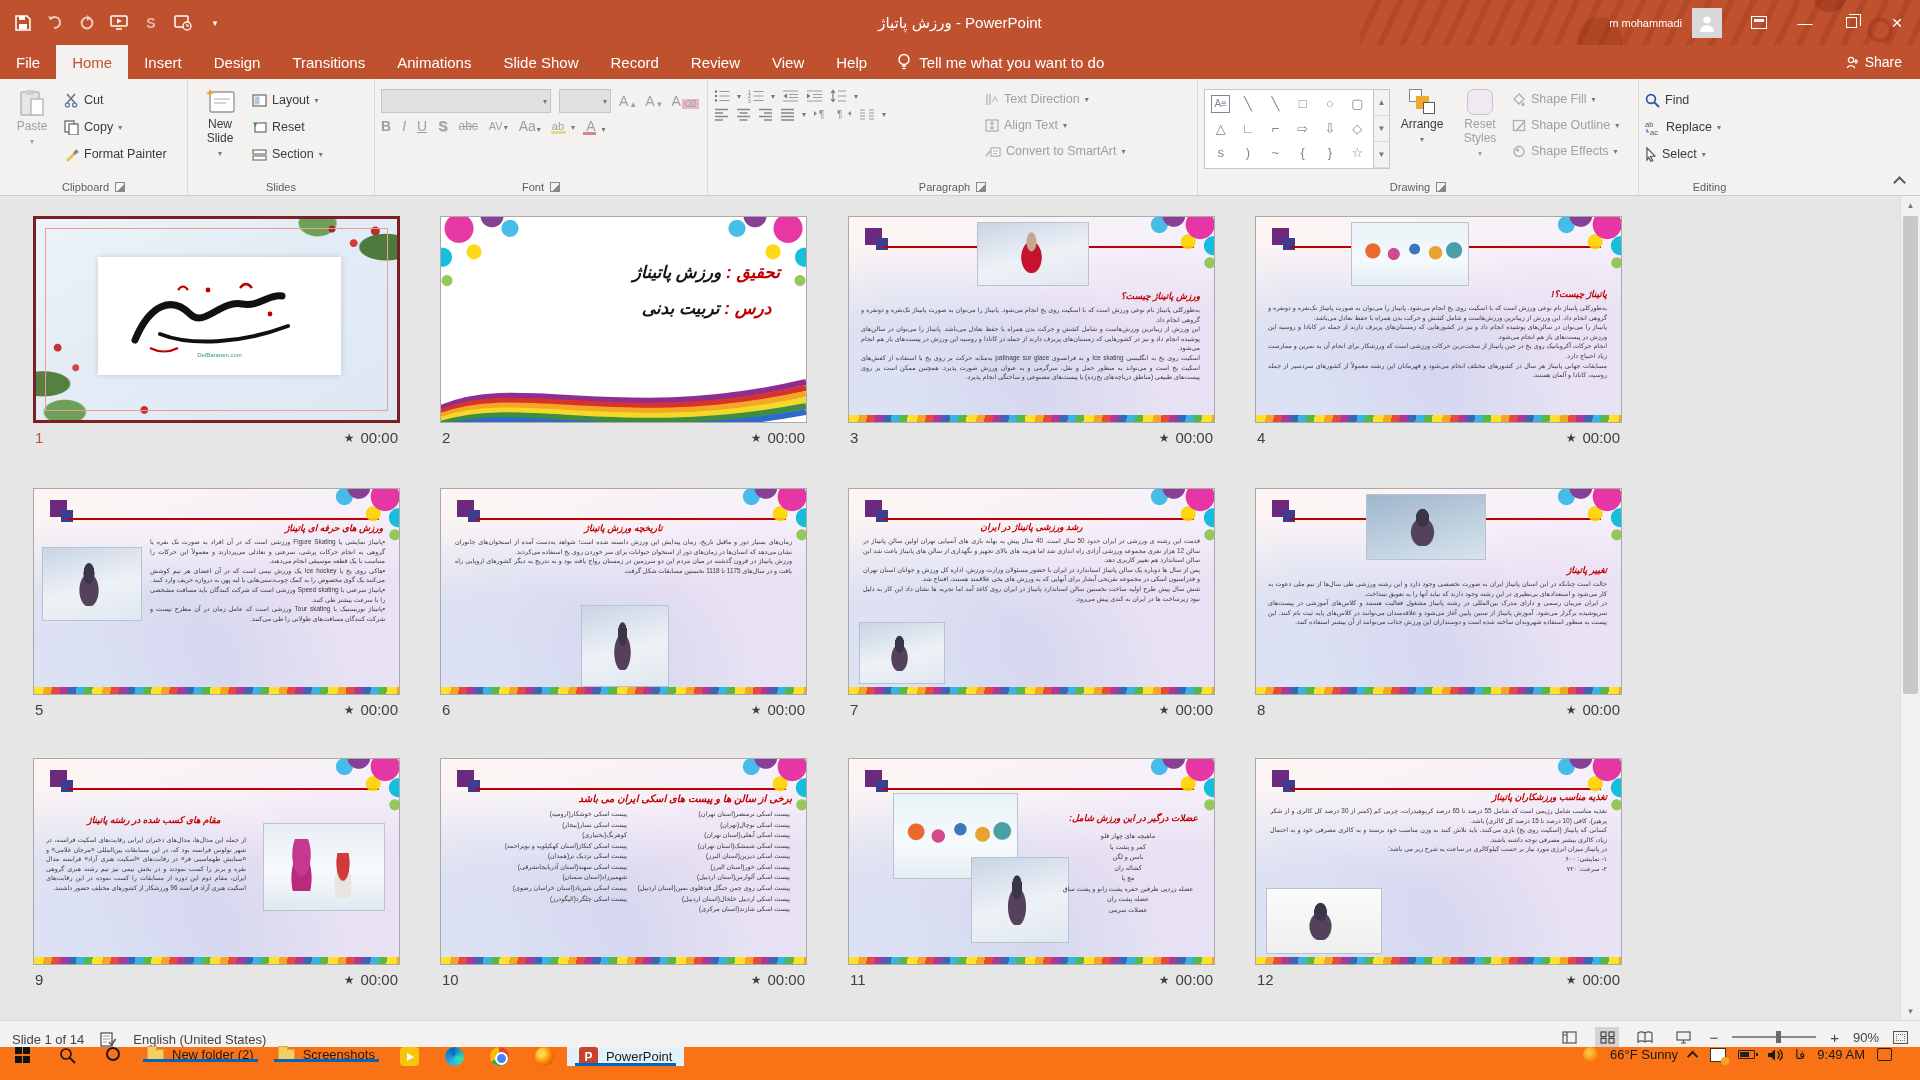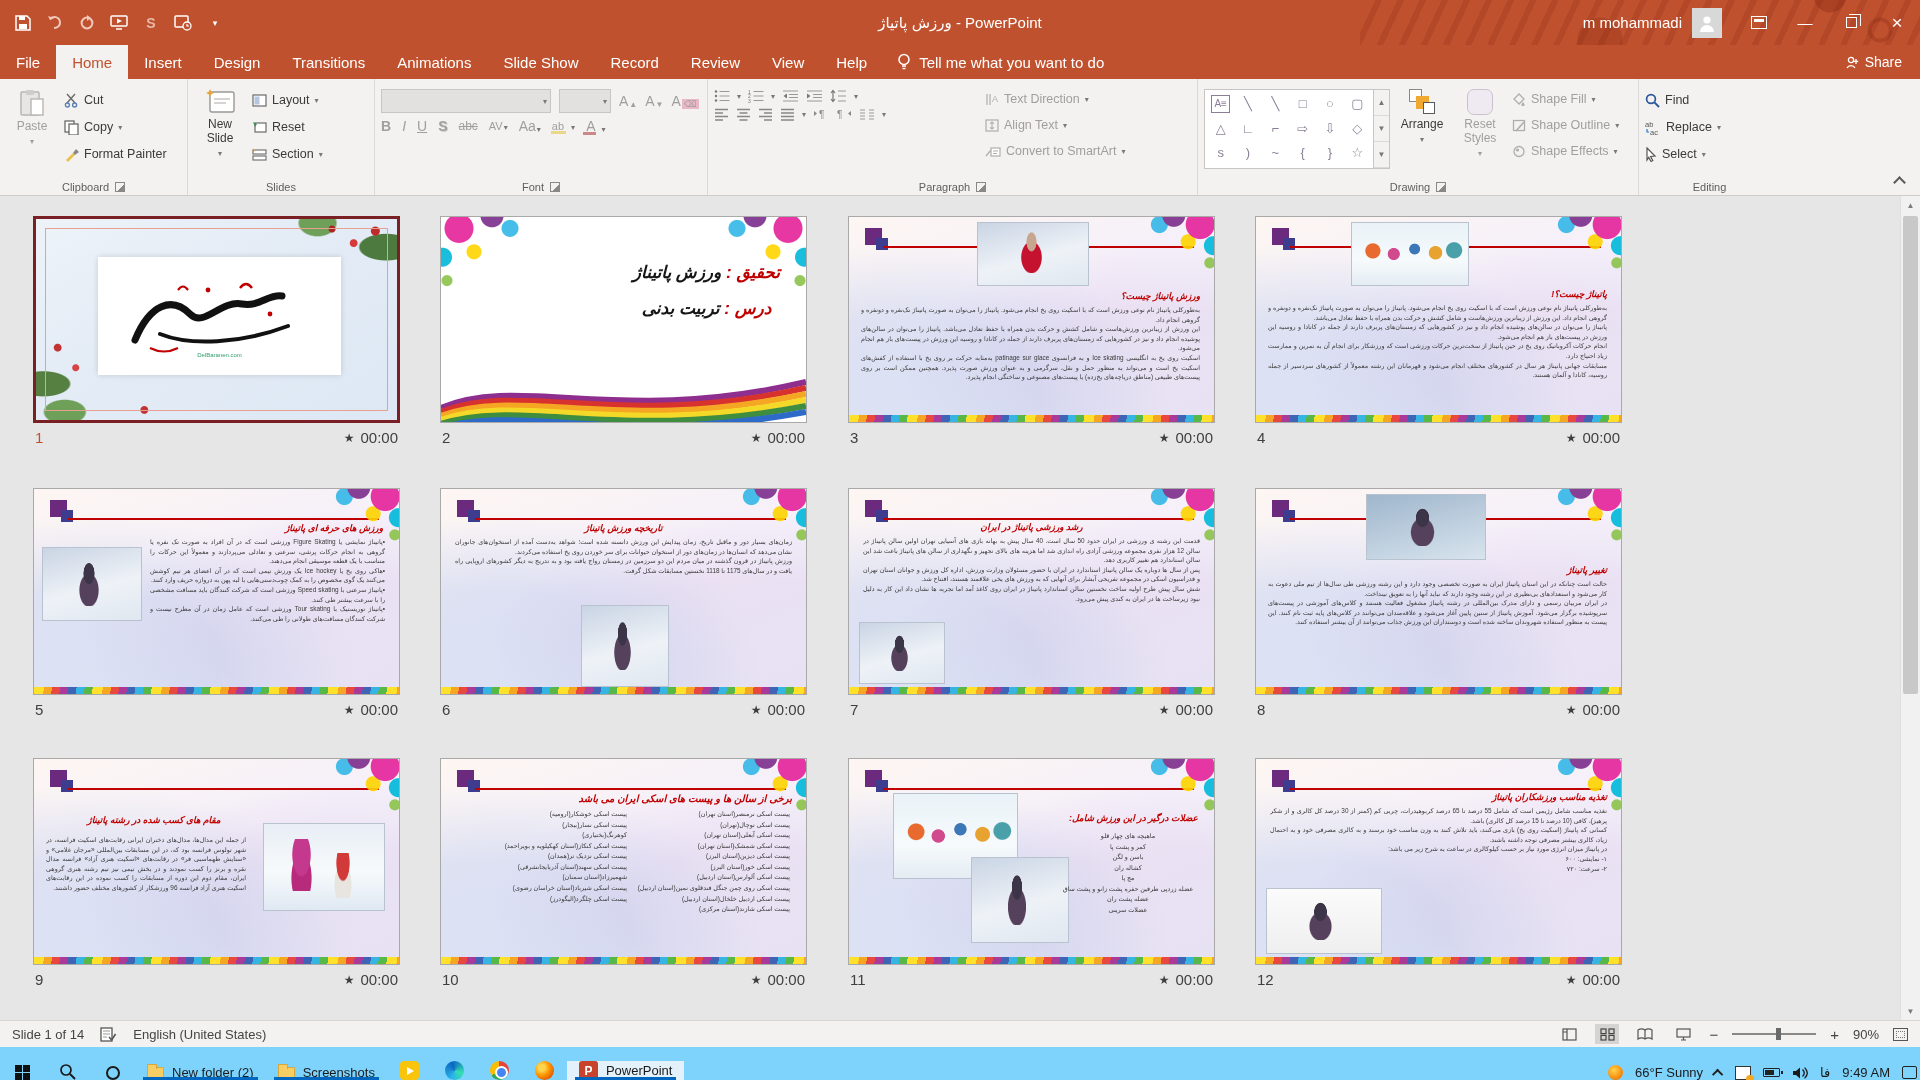--- a/index.html
+++ b/index.html
@@ -14,21 +14,21 @@
     background:
       radial-gradient(circle at 520px 30px, rgba(120,30,10,.0) 8px, rgba(120,30,10,.25) 9px, rgba(120,30,10,.25) 12px, transparent 13px),
       radial-gradient(circle at 470px -4px, rgba(120,30,10,.3) 16px, transparent 17px),
       radial-gradient(circle at 240px 40px, rgba(120,30,10,.22) 0 22px, transparent 23px),
       repeating-linear-gradient(115deg, transparent 0 14px, rgba(120,30,10,.18) 14px 20px);}
   .qat { display:flex; align-items:center; gap:14px; padding-left:14px; z-index:2; }
   .qat .qi { width:18px; height:18px; display:flex; align-items:center; justify-content:center; color:#fff; }
   .qat svg { display:block; }
   .tb-title { position:absolute; left:0; right:0; text-align:center; font-size:15px; color:#fff; }
   .tb-right { margin-left:auto; display:flex; align-items:center; gap:0; z-index:2; }
-  .tb-user { font-size:15px; margin-right:10px;margin-left:43px; }
+  .tb-user { font-size:11px; margin-right:10px;margin-left:43px; }
   .tb-avatar { width:30px; height:30px; background:#D8D8D8; display:flex; align-items:center; justify-content:center; margin-right:14px; }
   .tb-avatar svg { display:block; }
   .winbtn { width:46px; height:45px; display:flex; align-items:center; justify-content:center; color:#fff; font-size:15px; }
   .ropts { width:16px; height:13px; border:1.4px solid #fff; position:relative; }
   .ropts::after { content:""; position:absolute; left:2px; right:2px; top:2px; height:3px; background:#fff; }
   .restore-g { width:11px; height:11px; border:1.3px solid #fff; position:relative; background:transparent; }
   .restore-g::before { content:""; position:absolute; left:2px; top:-4px; width:11px; height:11px; border:1.3px solid #fff; border-left:none; border-bottom:none; }
 
   
   .tabrow { height:34px; background:#C0512E; display:flex; align-items:stretch; }
@@ -152,51 +152,51 @@
       linear-gradient(150deg, #EDF3F8 0%, #E4ECF6 40%, #DDE8F4 100%); }
 
   
   .s2text { position:absolute; right:26px; top:38px; direction:rtl; text-align:center;
     font-size:17px; font-weight:bold; font-style:italic; color:#161616; line-height:2.1; }
   .s2text .red { color:#C00000; }
   .s2wave { position:absolute; left:0; bottom:0; width:100%; height:58px; }
 
   
   .statusbar { position:absolute; left:0; right:0; bottom:33px; height:27px; background:#F3F2F1;
-    border-top:1px solid #D8D6D4; display:flex; align-items:center; font-size:13px; color:#444; padding:0 12px; gap:16px; }
+    border-top:1px solid #D8D6D4; display:flex; align-items:flex-end; font-size:13px; color:#444; padding:0 12px; gap:16px; }
   .sb-right { margin-left:auto; display:flex; align-items:center; gap:14px; }
   .viewic { width:24px; height:20px; display:flex; align-items:center; justify-content:center; }
   .viewic.on { background:#D6D4D2; }
   .vi { display:block; }
   .zoomline { width:84px; height:2px; background:#8A8886; position:relative; }
   .zoomline .knob { position:absolute; left:52%; top:-5px; width:5px; height:12px; background:#6a6a6a; }
   .zbtn { font-size:15px; color:#444; }
   .fitic { width:15px; height:13px; border:1.4px solid #555; position:relative; }
   .fitic::after { content:""; position:absolute; inset:2px; border:1px dotted #777; }
 
   
-  .taskbar { position:absolute; left:0; right:0; bottom:0; height:33px; background:#7dd3fc;
-    display:flex; align-items:flex-end; }
+  .taskbar { position:absolute; left:0; right:0; bottom:0; height:33px; background:#f97316;
+    display:flex; align-items:flex-start; }
   .tb-ic { width:45px; display:flex; align-items:center; justify-content:center; }
   .winlogo { display:grid; grid-template-columns:7px 7px; grid-template-rows:7px 7px; gap:1.5px; }
   .winlogo i { background:#111; }
   .cring { width:14px; height:14px; border-radius:50%; border:2.4px solid #1a1a1a; }
   .tapp { position:relative; display:flex; align-items:center; gap:8px; padding:0 12px; font-size:13px; color:#1a1a1a; }
   .tapp.open::after { content:""; position:absolute; left:8px; right:8px; bottom:0; height:3px; background:#0067C0; }
   .tapp.active { background:#E3F1FB; }
   .folder { position:relative; width:17px; height:12px; background:#F6CE64; border:1px solid #D8A838; border-radius:1px; }
   .folder::before { content:""; position:absolute; left:-1px; top:-4px; width:8px; height:4px; background:#F6CE64; border:1px solid #D8A838; border-bottom:none; border-radius:1px 1px 0 0; }
   .appic { width:19px; height:19px; border-radius:4px; display:flex; align-items:center; justify-content:center; }
   .movies { background:#F8C50C; } .movies i { width:0; height:0; border-left:7px solid #fff; border-top:4.5px solid transparent; border-bottom:4.5px solid transparent; margin-left:2px; }
   .edge { border-radius:50%; background:conic-gradient(from 200deg, #2BB4E8, #0A66C2 40%, #35E0B0 75%, #2BB4E8); }
   .chrome { border-radius:50%; background:conic-gradient(#EA4335 0 33%, #34A853 33% 66%, #FBBC05 66% 100%); position:relative; }
   .chrome::after { content:""; position:absolute; left:5px; top:5px; width:9px; height:9px; border-radius:50%; background:#4285F4; border:2px solid #fff; }
   .firefox { border-radius:50%; background:radial-gradient(circle at 35% 35%, #FFD54F 0 18%, #FF9500 45%, #D64000 90%); }
   .pptic { background:#C8432C; color:#fff; font-weight:bold; font-size:12px; border-radius:3px; }
-  .tray { margin-left:auto; display:flex; align-items:center; gap:12px; padding-right:3px; font-size:13px; color:#1a1a1a; }
+  .tray { margin-left:auto; display:flex; align-items:center; gap:12px; padding-right:28px; font-size:13px; color:#1a1a1a; }
   .sun { width:15px; height:15px; border-radius:50%; background:radial-gradient(circle at 40% 35%, #FFD54F, #F57C00 75%); }
   .chevup { width:8px; height:8px; border-left:2px solid #222; border-top:2px solid #222; transform:rotate(45deg) translateY(2px); }
   .trayppt { position:relative; width:16px; height:14px; border:1.4px solid #333; background:#fff; }
   .trayppt::after { content:""; position:absolute; right:-4px; bottom:-4px; width:8px; height:8px; border-radius:50%; background:#F5A623; }
   .batt { position:relative; width:17px; height:9px; border:1.4px solid #222; border-radius:1px; }
   .batt::before { content:""; position:absolute; left:1px; top:1px; bottom:1px; width:9px; background:#222; }
   .batt::after { content:""; position:absolute; right:-3.4px; top:2px; width:2px; height:3.4px; background:#222; }
   .notif { width:15px; height:13px; border:1.5px solid #222; border-radius:2px; }
 </style>
 </head>

